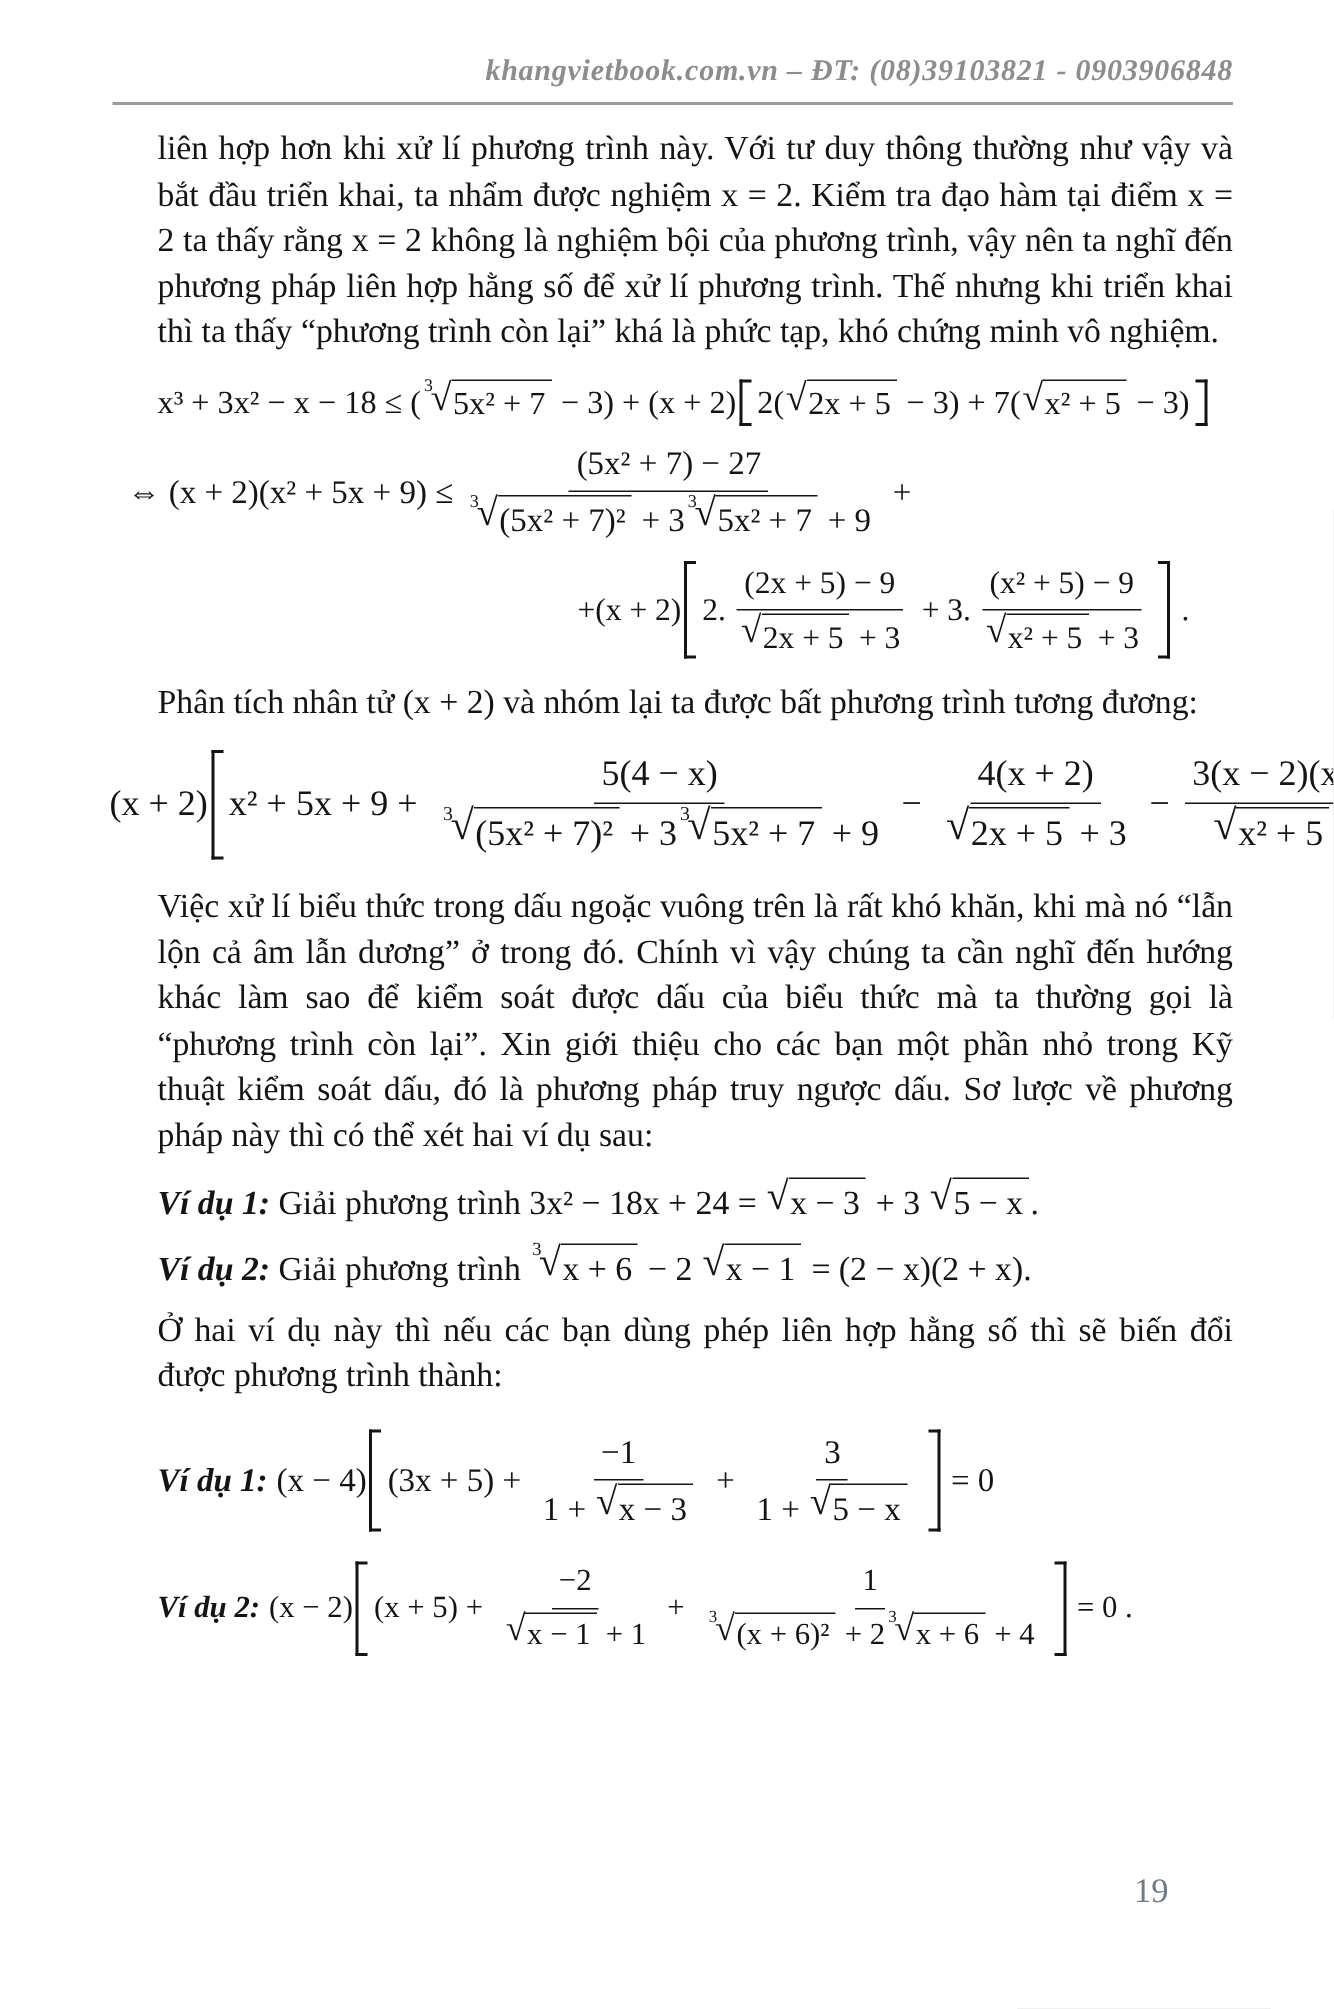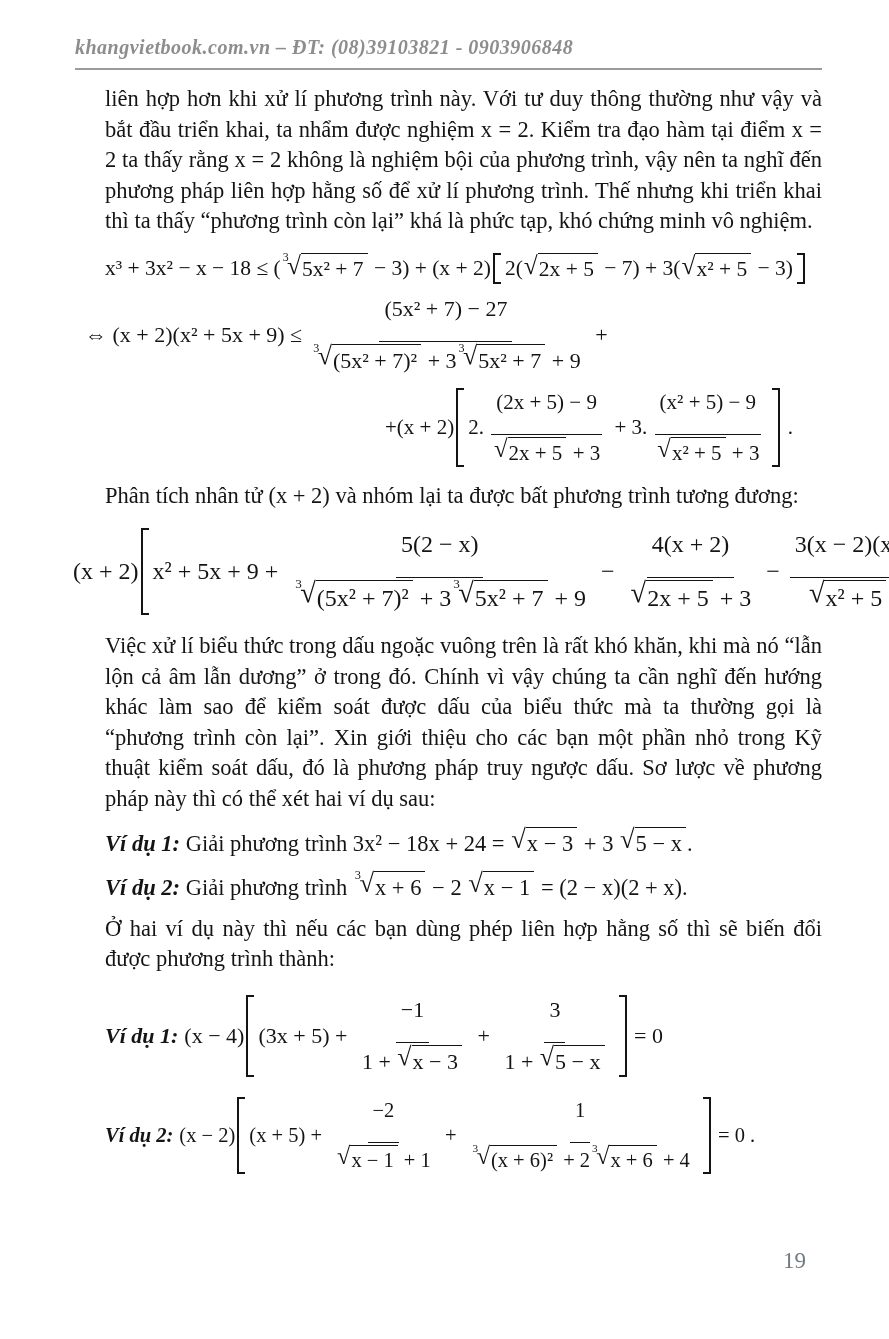--- a/index.html
+++ b/index.html
@@ -3,39 +3,40 @@
 <meta charset="utf-8">
 <style>
   html,body { margin:0; padding:0; background:#e8e8e8; }
   .page {
     position:relative; width:889px; height:1339px; margin:0 auto;
     background:#ffffff; color:#141414; overflow:hidden;
     font-family:"Liberation Serif", serif;
   }
   .header {
     margin:36px 67px 0 75px;
+    text-align:right;
     font-style:italic; font-weight:bold;
     font-size:20px; color:#8d8d8d;
     padding-bottom:9px;
     border-bottom:2px solid #9b9b9b;
     letter-spacing:0.5px;
   }
   .content { margin:14px 67px 0 105px; font-size:22.5px; line-height:1.36; }
   .para { text-align:justify; }
   .lead { margin-top:2px; }
 
   
   .eq { display:flex; align-items:center; flex-wrap:nowrap; }
   .eq .t, .imt { white-space:pre; }
   .eq .exlabel { margin-right:6px; }
   .exlabel { font-weight:bold; font-style:italic;text-align:right; }
 
   .frac { display:inline-flex; flex-direction:column; align-items:center; margin:0 4px; vertical-align:middle; }
   .frac .num, .frac .den { display:flex; align-items:flex-end; justify-content:center; padding:0 5px; }
-  .frac .num { border-bottom:1.7px solid #141414; padding-bottom:17px;justify-content:center; }
+  .frac .num { border-bottom:1.7px solid #141414; padding-bottom:3px;justify-content:center; }
   .frac .den { padding-top:2px; }
 
   .root { display:inline-flex; align-items:flex-start; margin:0 1px; vertical-align:bottom; }
   .root .idx { font-size:0.55em; width:0.45em; transform:translate(1px,-0.35em); }
   .root .sign { font-size:1.18em; line-height:0.95; }
   .root .rad { border-top:1.7px solid #141414; padding:1px 4px 0 1px; white-space:pre; }
 
   .sqbr { display:inline-flex; align-items:center; }
   .br { align-self:stretch; width:6px; }
   .br.l { border-left:2px solid #141414; border-top:2px solid #141414; border-bottom:2px solid #141414; margin:0 4px 0 2px; }
@@ -43,21 +44,21 @@
 
   .f1 { font-size:21.5px; margin:16px 0 8px 0; }
   .f2 { font-size:22px;   margin:10px 0 8px -20px;font-family:Liberation Serif, serif; }
   .f3 { font-size:21px;   margin:12px 0 14px 280px; }
   .pre-f4 { margin-top:8px; }
   .f4 { font-size:24px; margin:16px 0 16px -32px; }
   .exline { margin:12px 0 10px 0; text-align:left; }
   .f6 { font-size:22px;   margin:20px 0 10px 0; }
   .f7 { font-size:20.5px; margin:20px 0 0 0; }
 
-  .pagenum { position:absolute; left:783px; top:1248px; font-size:23px; color:#6f7b85; }
+  .pagenum { position:absolute; left:756px; top:1248px; font-size:23px; color:#6f7b85; }
 </style>
 </head>
 <body>
 
 <div class="page">
 
   <div class="header">
     <span>khangvietbook.com.vn – ĐT: (08)39103821 - 0903906848</span>
   </div>
 
@@ -73,21 +74,21 @@
           <span class="rad">5x² + 7</span>
         </span>
       <span class="t"> − 3) + (x + 2)</span>
       <span class="sqbr">
         <span class="br l"></span>
         <span class="t">2(</span>
         <span class="root">
             <span class="sign">√</span>
             <span class="rad">2x + 5</span>
           </span>
-        <span class="t"> − 7) + 3(</span>
+        <span class="t"> − 3) + 7(</span>
         <span class="root">
             <span class="sign">√</span>
             <span class="rad">x² + 5</span>
           </span>
         <span class="t"> − 3)</span>
         <span class="br r"></span>
       </span>
     </div>
 
     <div class="eq f2">
@@ -151,21 +152,21 @@
 
     <div class="para pre-f4">Phân tích nhân tử (x + 2) và nhóm lại ta được bất phương trình tương đương:</div>
 
     <div class="eq f4">
       <span class="t">(x + 2)</span>
       <span class="sqbr">
         <span class="br l"></span>
         <span class="t">x² + 5x + 9 + </span>
         <span class="frac">
           <span class="num">
-              <span class="t">5(2 − x)</span>
+              <span class="t">5(4 − x)</span>
             </span>
           <span class="den">
             <span class="root">
                 <span class="idx">3</span>
                 <span class="sign">√</span>
                 <span class="rad">(5x² + 7)²</span>
               </span>
             <span class="t"> + 3</span>
             <span class="root">
                 <span class="idx">3</span>

